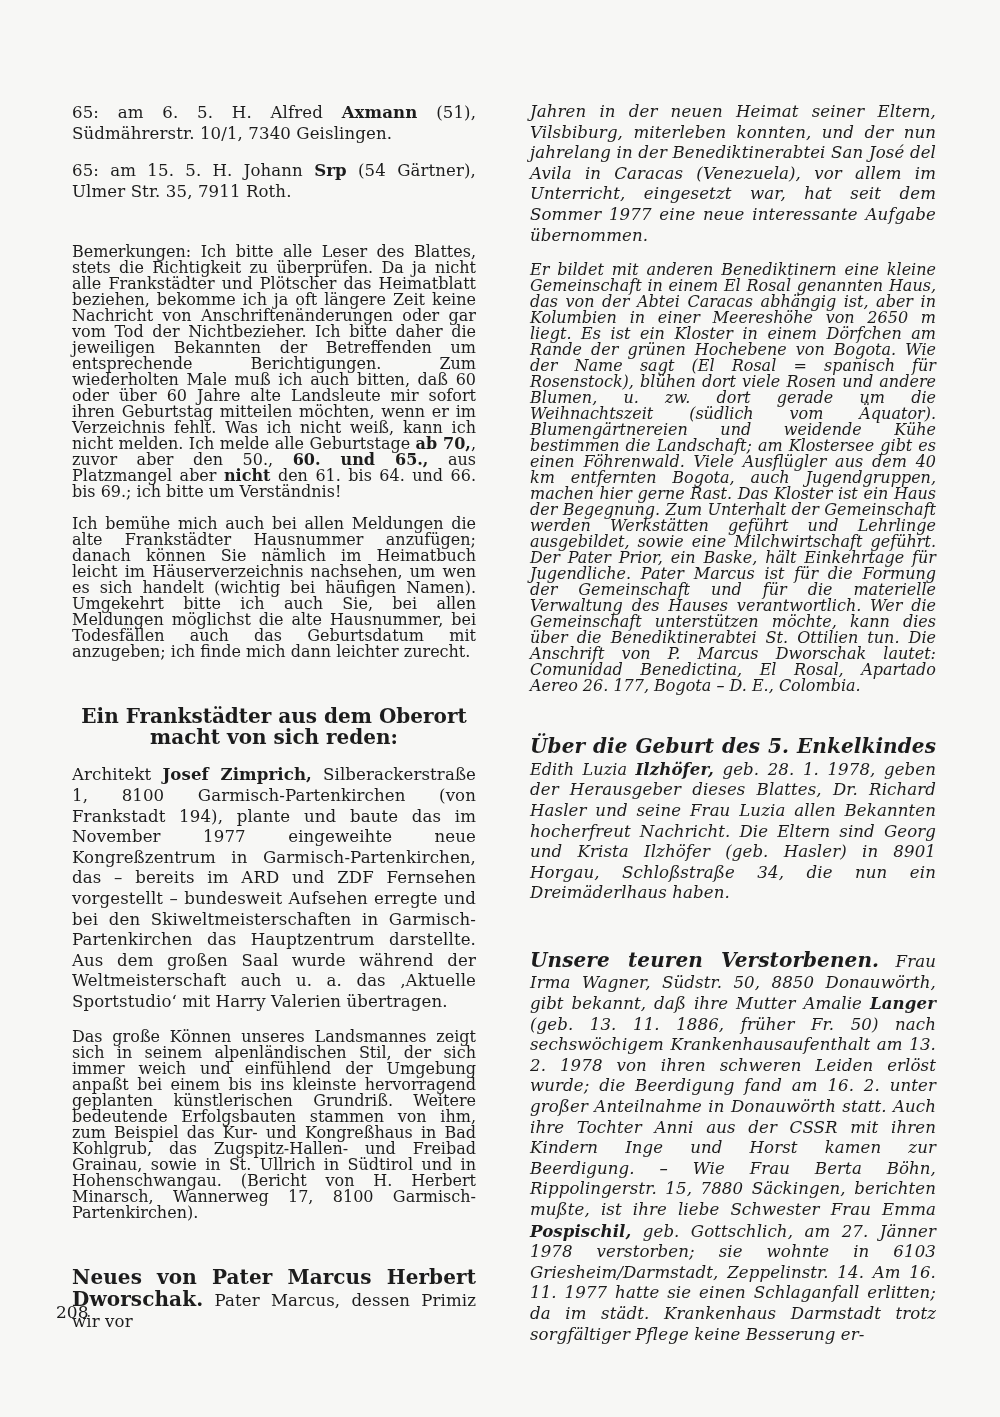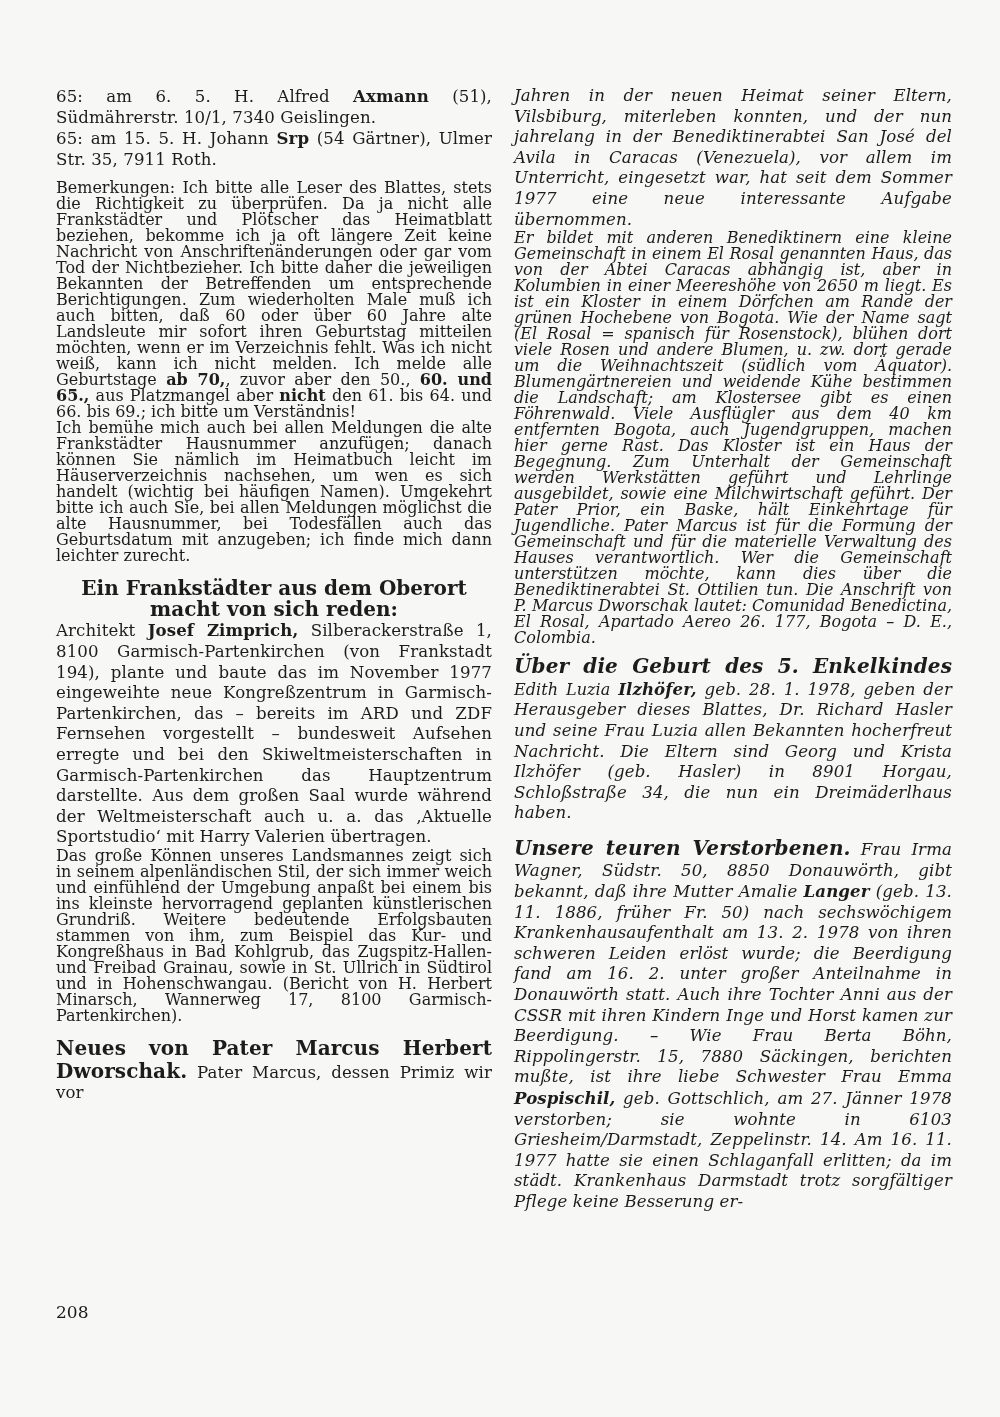--- a/index.html
+++ b/index.html
@@ -8,21 +8,21 @@
     background: #f7f7f5;
     color: #1c1c1c;
     font-family: "DejaVu Serif", "Liberation Serif", serif;
     position: relative;
     overflow: hidden;
   }
   .page { position: absolute; left: 0; top: 0; width: 1000px; height: 1417px; }
   .col { position: absolute; top: 86px; width: 436px; }
   .col.left { left: 56px; }
   .col.right { left: 514px; width: 438px; font-style: italic; }
-  p { margin: 0; text-align: justify; hyphens: manual; }
+  p { margin: 16px; text-align: justify; hyphens: manual; }
   .lg { font-size: 16.6px; line-height: 20.6px; letter-spacing: 0.1px; }
   .sm { font-size: 16px; line-height: 16px; }
   .b { font-weight: bold; }
   .head { font-weight: bold; font-size: 20px; line-height: 21px; }
   .gap { height: 14px; }
   .gap-s { height: 10px; }
   .pagenum { position: absolute; left: 56px; top: 1302px; font-size: 17px; }
 </style>
 </head>
 <body>

